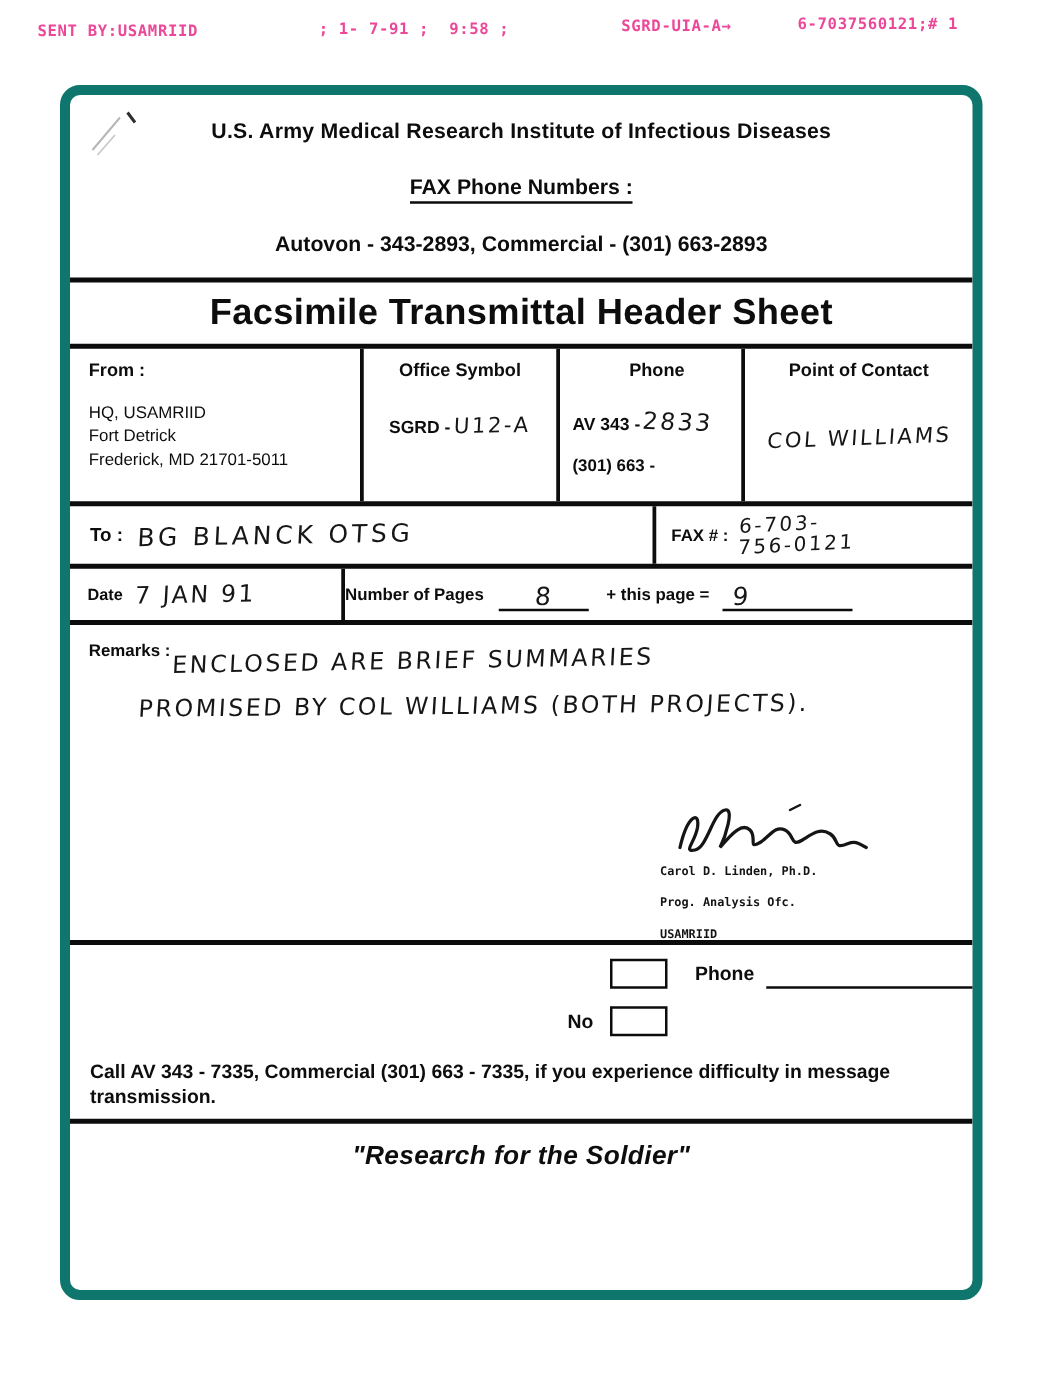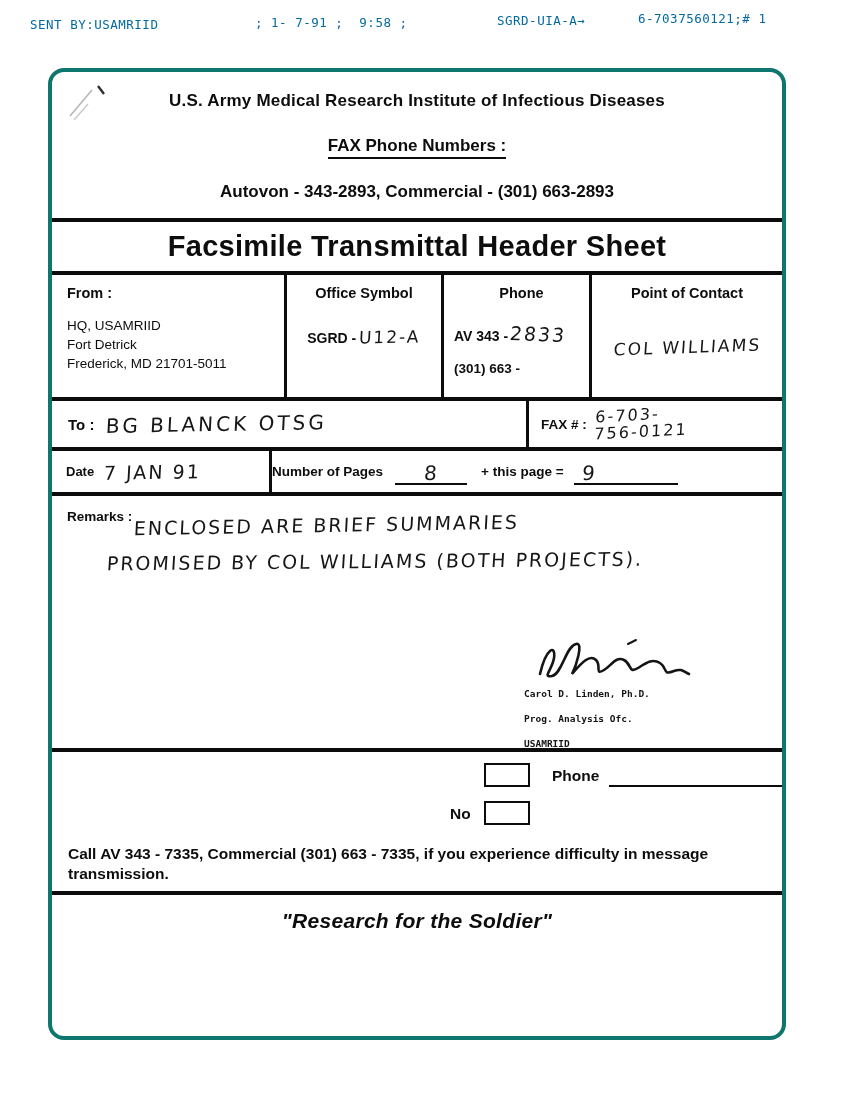--- a/index.html
+++ b/index.html
@@ -3,30 +3,30 @@
 <meta charset="utf-8">
 <style>
   html,body{margin:0;padding:0;}
   body{
     width:850px;height:1116px;position:relative;background:#ffffff;
     font-family:"Liberation Sans", sans-serif;color:#0d0d0d;overflow:hidden;
   }
   
   .topline span{
     position:absolute;font-family:"DejaVu Sans Mono", monospace;
-    font-size:12.5px;color:#0369a1;letter-spacing:.5px;white-space:pre;
+    font-size:12.5px;color:#ec4899;letter-spacing:.5px;white-space:pre;font-weight:bold;
   }
   .tl-sent{left:30px;top:17px;}
   .tl-dt{left:255px;top:15px;}
   .tl-os{left:497px;top:13px;}
   .tl-id{left:638px;top:11px;}
   
   .sheet{
     position:absolute;left:48px;top:68px;width:738px;height:972px;
-    border:4px solid #0f766e;border-radius:16px;box-sizing:border-box;
+    border:8px solid #0f766e;border-radius:16px;box-sizing:border-box;
     overflow:hidden;background:#fff;
   }
   .sec{box-sizing:border-box;border-bottom:4px solid #0c0c0c;position:relative;}
   
   .hw{
     font-family:"DejaVu Sans", sans-serif;color:#161616;font-weight:normal;
     letter-spacing:2px;white-space:nowrap;
     transform:skewX(-4deg) rotate(-1deg);display:inline-block;
   }
   

